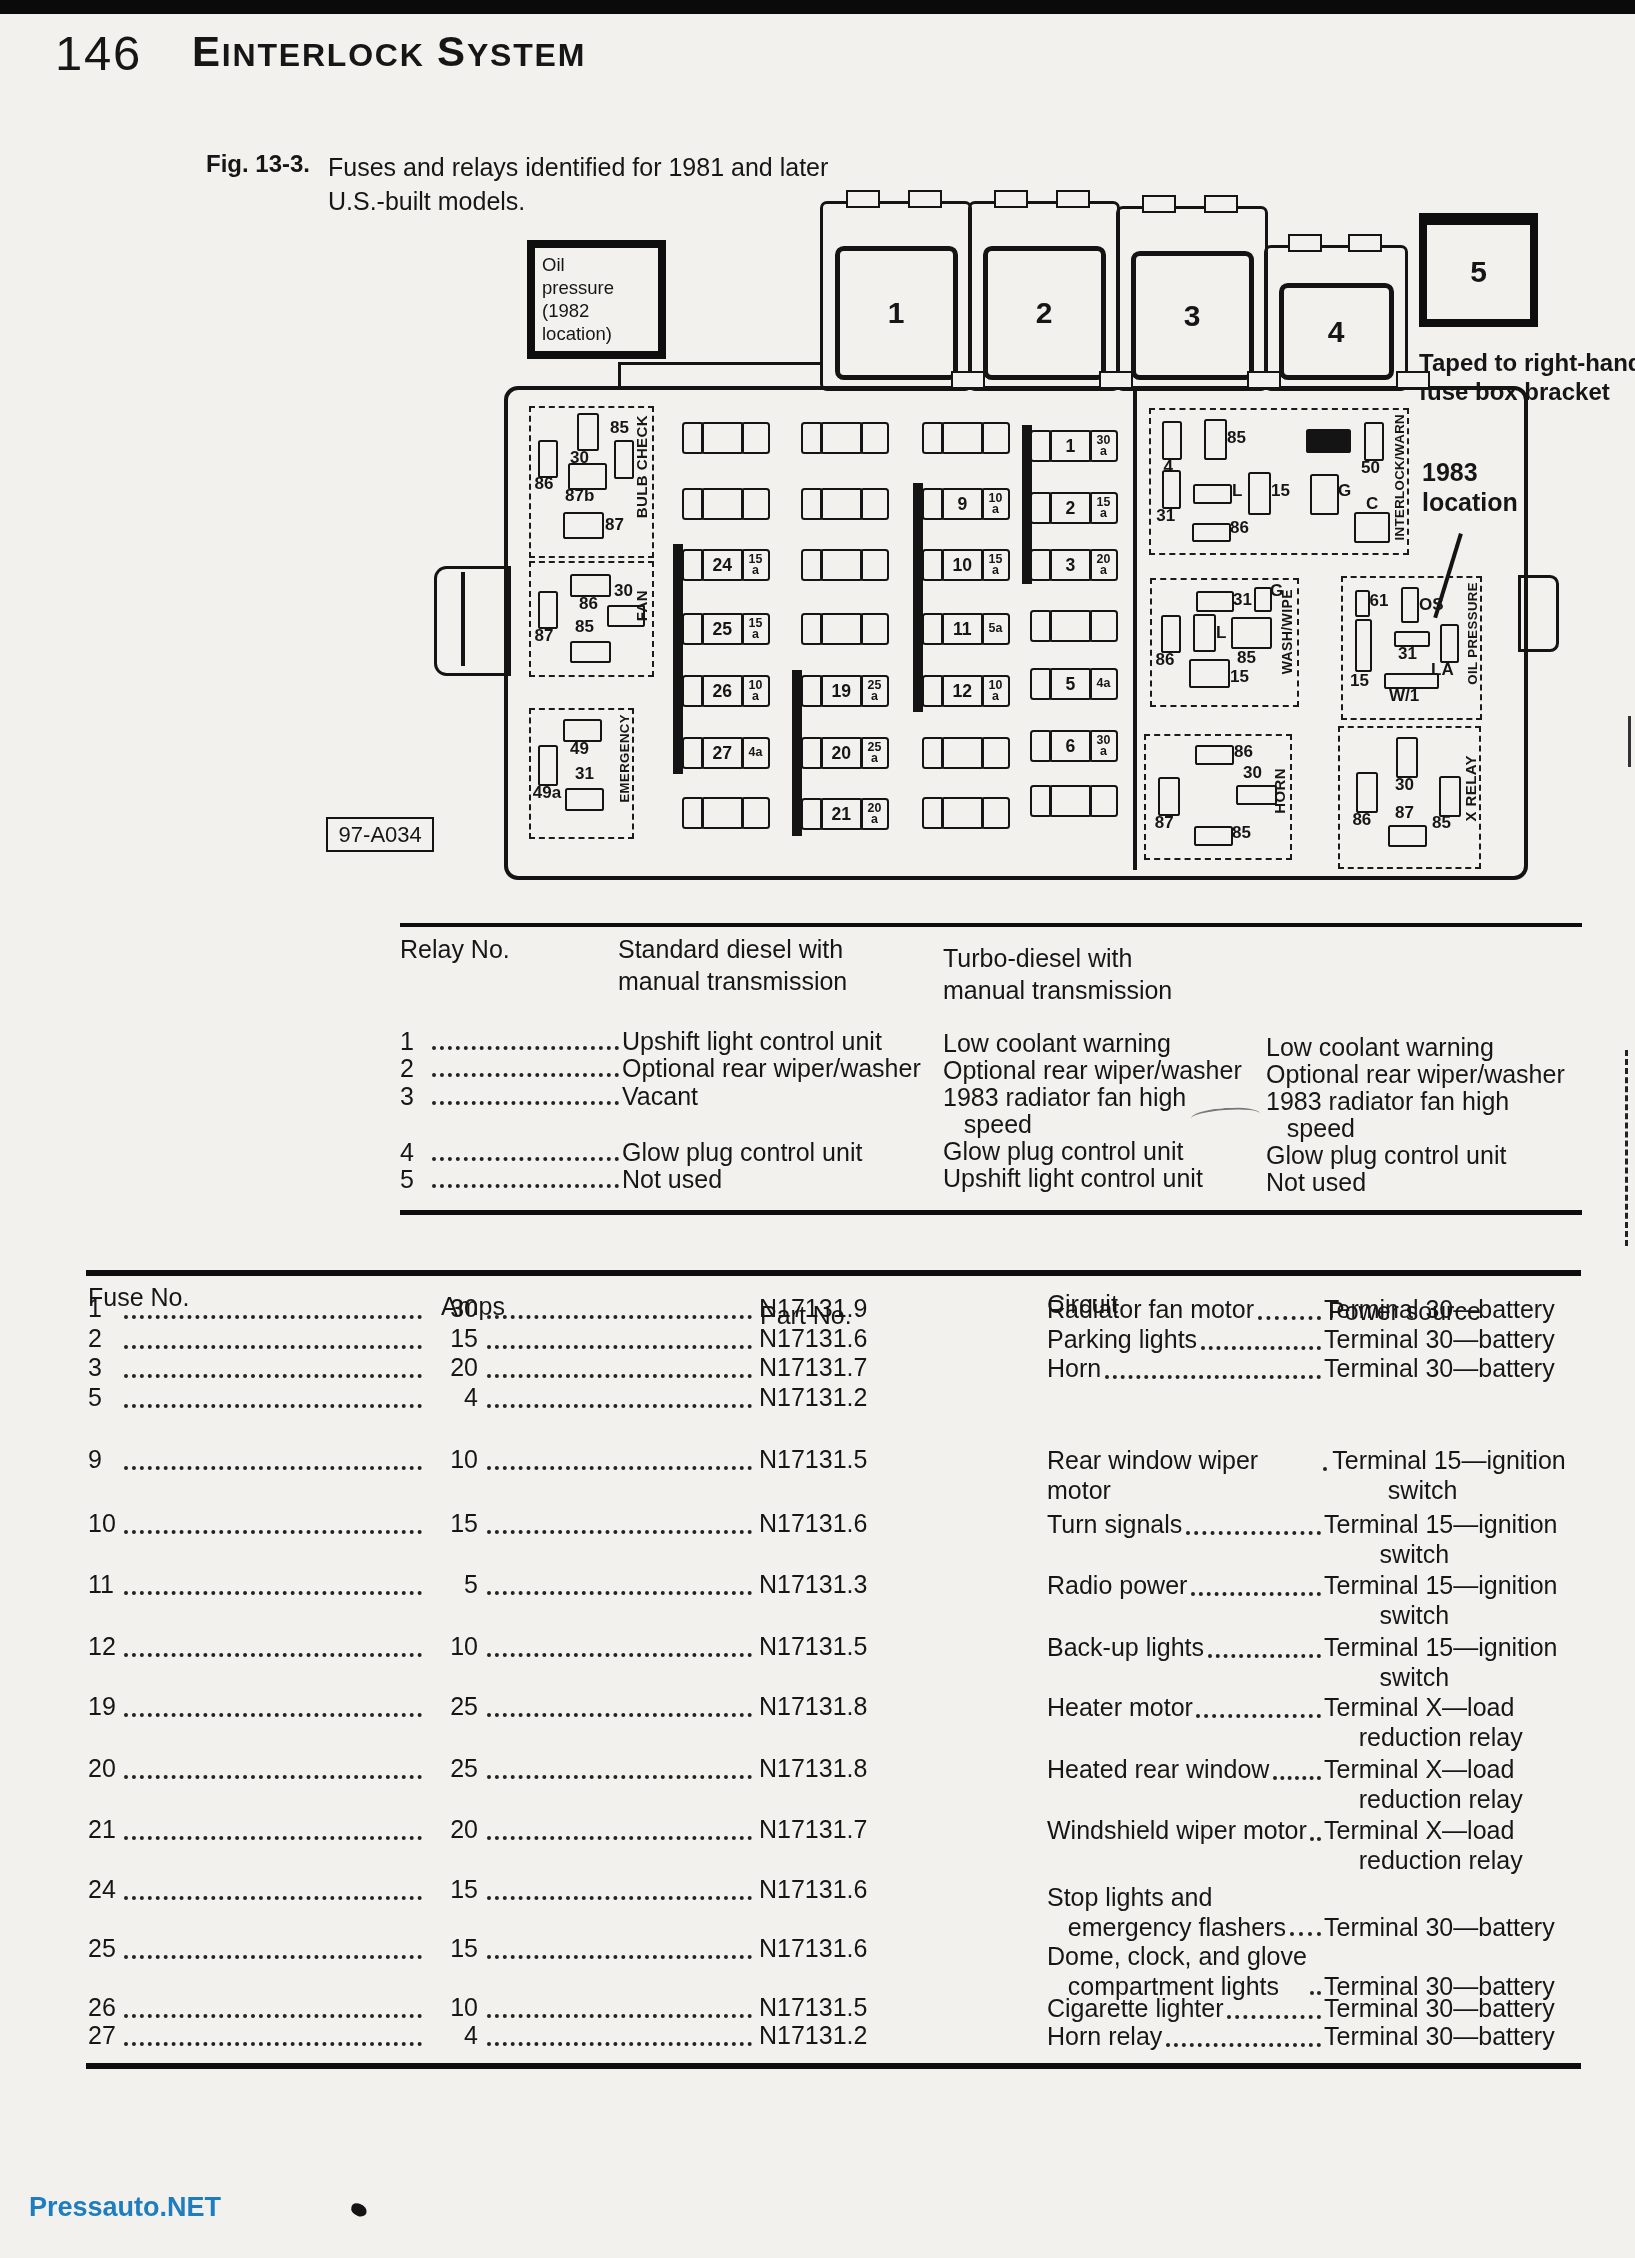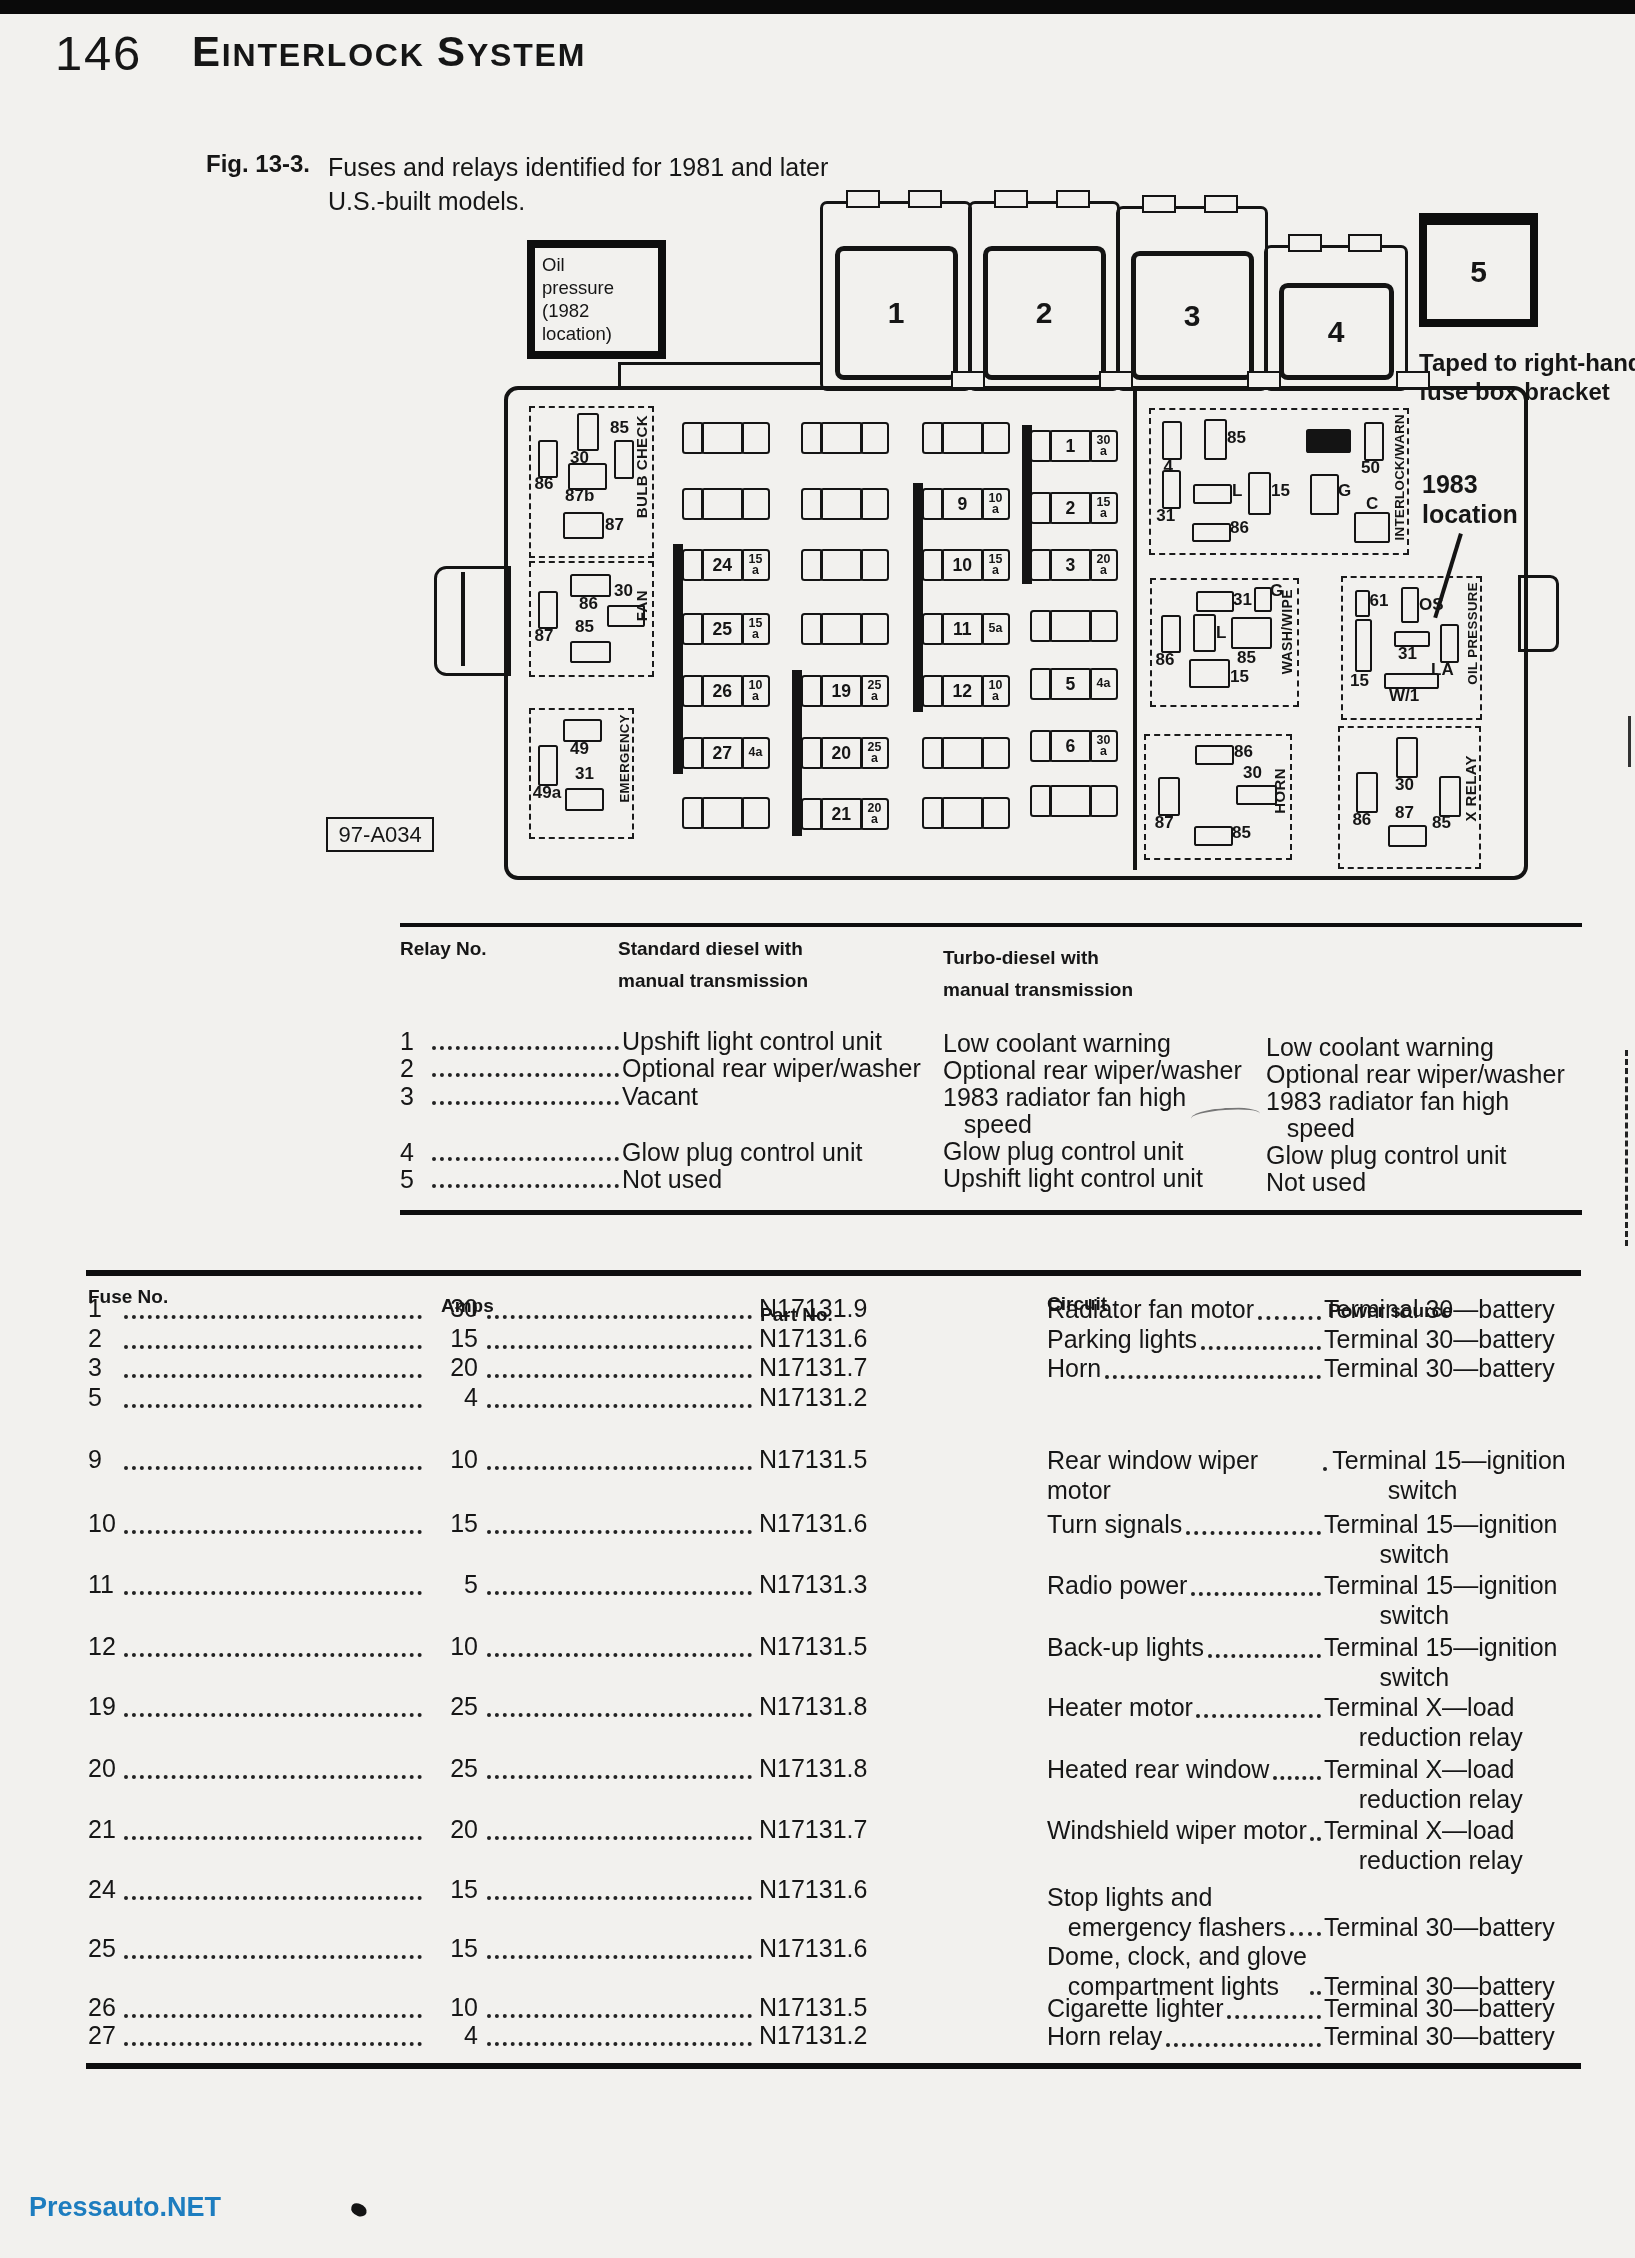--- a/index.html
+++ b/index.html
@@ -39,21 +39,21 @@
   
   .fuse{position:absolute;width:88px;height:32px;display:flex;}
   .fcap{width:17.6px;border:2.6px solid #141414;border-radius:3.5px;}
   .fbody{flex:1;border:2.6px solid #141414;border-radius:3.5px;margin:0 -2.6px;display:flex;
         align-items:center;justify-content:center;font-size:17.6px;font-weight:bold;}
   .famp{width:25px;border:2.6px solid #141414;border-radius:3.5px;display:flex;flex-direction:column;
         align-items:center;justify-content:center;}
   .famp i{font-style:normal;font-size:12.4px;font-weight:bold;line-height:11.5px;display:block;}
   
   .rule{position:absolute;background:#0e0e0e;}
-  .th{position:absolute;font-size:19px;font-weight:bold;line-height:32px;white-space:pre-wrap;}
+  .th{position:absolute;font-size:25px;font-weight:normal;line-height:32px;white-space:pre-wrap;}
   .cell{position:absolute;font-size:25px;line-height:30px;white-space:pre-wrap;}
   .row{position:absolute;left:0;width:1636px;}
   .fno{position:absolute;left:88px;top:0;font-size:25px;}
   .rno{position:absolute;left:0;top:0;font-size:25px;}
   .lead{border-bottom:4.4px dotted #222;}
   .lead1{position:absolute;left:124px;width:298px;top:21px;height:0;}
   .lead2{position:absolute;left:487px;width:265px;top:21px;height:0;}
   .amps{position:absolute;left:422px;width:56px;top:0;font-size:25px;text-align:right;}
   .part{position:absolute;left:759px;top:0;font-size:25px;}
   .circflex{position:absolute;left:1047px;width:535px;top:0;bottom:0;display:flex;}
@@ -107,21 +107,21 @@
   <div class="relay-outer" style="left:1264px;top:245px;width:138px;height:140px;">
     <span class="notch" style="left:21px"></span>
       <span class="notch" style="left:81px"></span>
     <div class="relay-inner" style="top:35px">4</div>
   </div>
 
   <div id="box5" style="left:1419px;top:213px;width:103px;height:94px;">5</div>
 
   <div class="abs b pre" style="left:1419px;top:348px;font-size:24px;line-height:29px;width:265px;">Taped to right-hand
 fuse box bracket</div>
-  <div class="abs b pre" style="left:1422px;top:469px;font-size:25px;line-height:30px;">1983
+  <div class="abs b pre" style="left:1422px;top:457px;font-size:25px;line-height:30px;">1983
 location</div>
   <div class="abs" style="left:1459px;top:533px;width:3.5px;height:88px;background:#141414;transform:rotate(17deg);transform-origin:top left;"></div>
 
   <div class="outline" style="left:504px;top:386px;width:1016px;height:486px;"></div>
   <div class="hline" style="left:1133px;top:389px;width:3.5px;height:481px;"></div>
 
   <div class="outline" style="left:434px;top:566px;width:71px;height:104px;border-radius:12.4px 0 0 12.4px;border-width:3.5px;"></div>
   <div class="abs" style="left:461px;top:572px;width:3.5px;height:94px;background:#141414;"></div>
 
   <div class="outline" style="left:1518px;top:575px;width:35px;height:71px;border-radius:0 8.8px 8.8px 0;border-width:3.5px;"></div>

